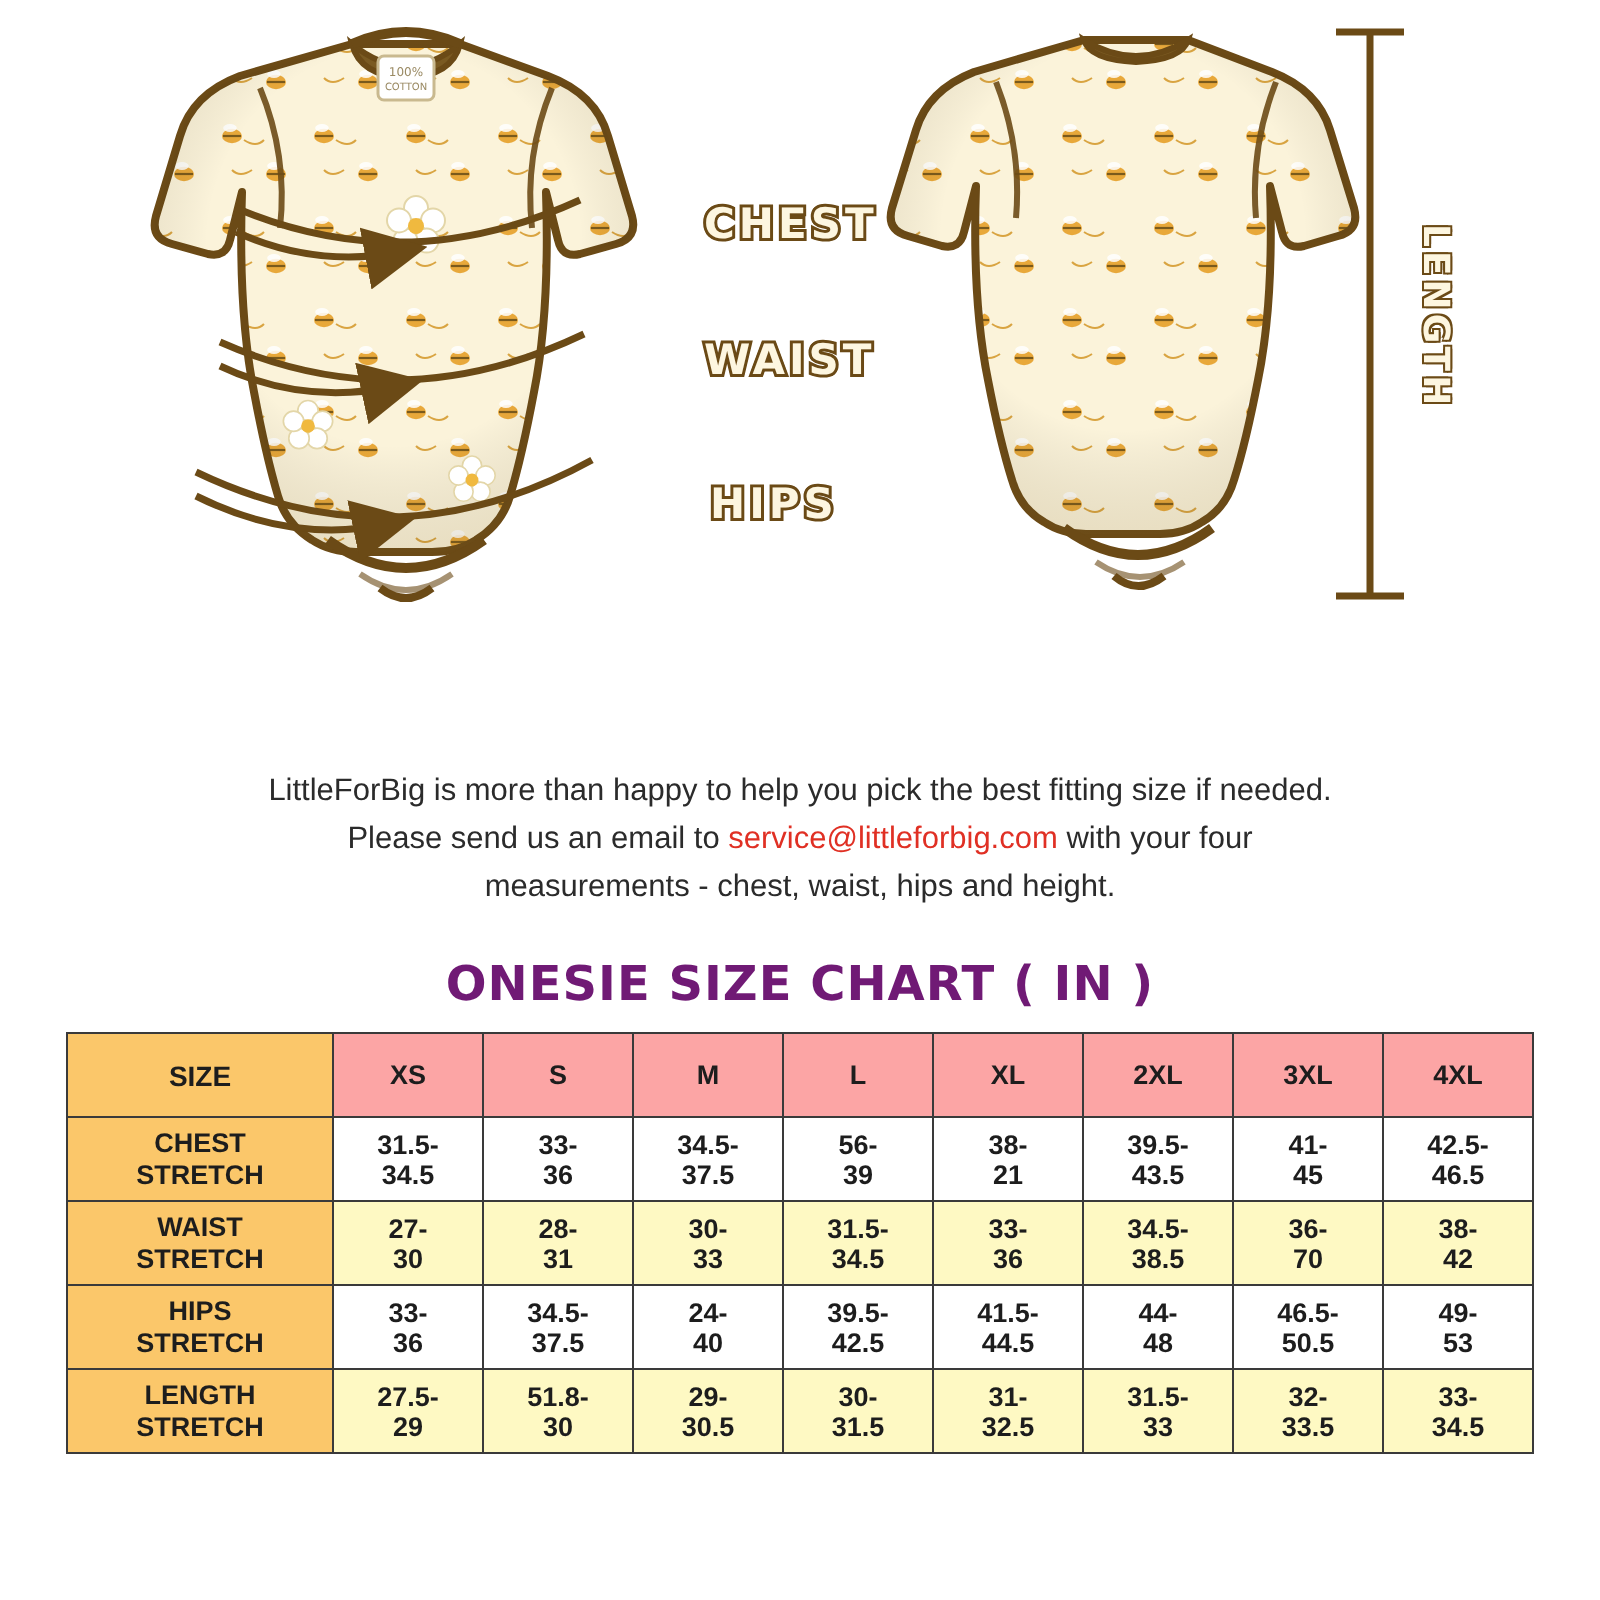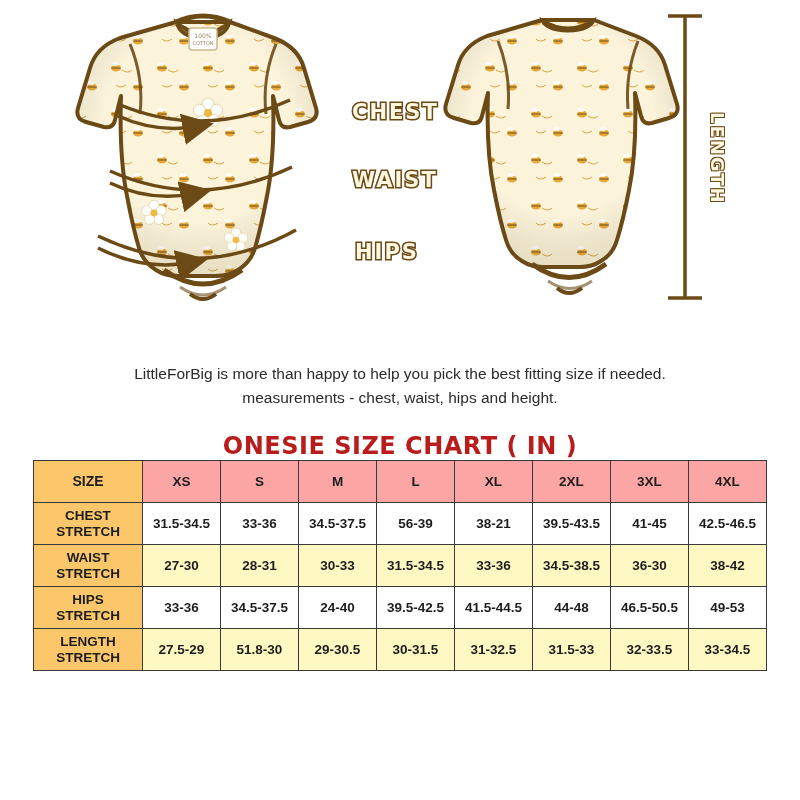--- a/index.html
+++ b/index.html
@@ -65,52 +65,52 @@
       -1px  1px 0 #6b4a16, 1px  1px 0 #6b4a16;
   }
 
   
   .note {
     text-align: center;
     font-size: 15.5px;
     line-height: 1.55;
     color: #2b2b2b;
     padding: 0 60px;
-    margin-top: 12px;
+    margin-top: 34px;
   }
   .note .email {
     color: #e03024;
   }
 
   
   .chart-title {
     text-align: center;
     font-family: "DejaVu Sans", sans-serif;
     font-weight: bold;
     font-size: 24px;
     letter-spacing: 0.5px;
-    color: #b91c1c;
+    color: #701a75;
     margin-top: 22px;
-    margin-bottom: 0;
+    margin-bottom: 10px;
   }
 
   table.size-chart {
     border-collapse: collapse;
     margin: 0 auto;
     width: 734px;
     table-layout: fixed;
   }
   table.size-chart td, table.size-chart th {
     border: 1px solid #3a3a3a;
     height: 41px;
     text-align: center;
     font-size: 13.5px;
     font-weight: bold;
     color: #1d1d1d;
-    padding: 0 8px;
+    padding: 0 20px;
   }
   .hdr { background: #fca5a5; }
   .row-odd td { background: #ffffff; }
   .row-even td { background: #fef9c3; }
   .rowlabel {
     background: #fbc76a !important;
     font-size: 12px;
     line-height: 1.15;
     width: 92px;
   }
@@ -243,20 +243,21 @@
   </div>
 
   <span class="meas-label meas-chest">CHEST</span>
   <span class="meas-label meas-waist">WAIST</span>
   <span class="meas-label meas-hips">HIPS</span>
   <span class="length-label">LENGTH</span>
 </div>
 
 <div class="note">
   <div>LittleForBig is more than happy to help you pick the best fitting size if needed.</div>
+  <div><span>Please send us an email to </span><span class="email">service@littleforbig.com</span><span> with your four</span></div>
   <div>measurements - chest, waist, hips and height.</div>
 </div>
 
 <div class="chart-title">ONESIE SIZE CHART ( IN )</div>
 
 <table class="size-chart">
   <thead>
     <tr>
       <th class="hdr rowlabel">SIZE</th>
       <th class="hdr">XS</th>
@@ -282,21 +283,21 @@
       <td>42.5-46.5</td>
     </tr>
     <tr class="row-even">
       <td class="rowlabel"><span>WAIST</span><span class="l2">STRETCH</span></td>
       <td>27-30</td>
       <td>28-31</td>
       <td>30-33</td>
       <td>31.5-34.5</td>
       <td>33-36</td>
       <td>34.5-38.5</td>
-      <td>36-30</td>
+      <td>36-70</td>
       <td>38-42</td>
     </tr>
     <tr class="row-odd">
       <td class="rowlabel"><span>HIPS</span><span class="l2">STRETCH</span></td>
       <td>33-36</td>
       <td>34.5-37.5</td>
       <td>24-40</td>
       <td>39.5-42.5</td>
       <td>41.5-44.5</td>
       <td>44-48</td>

